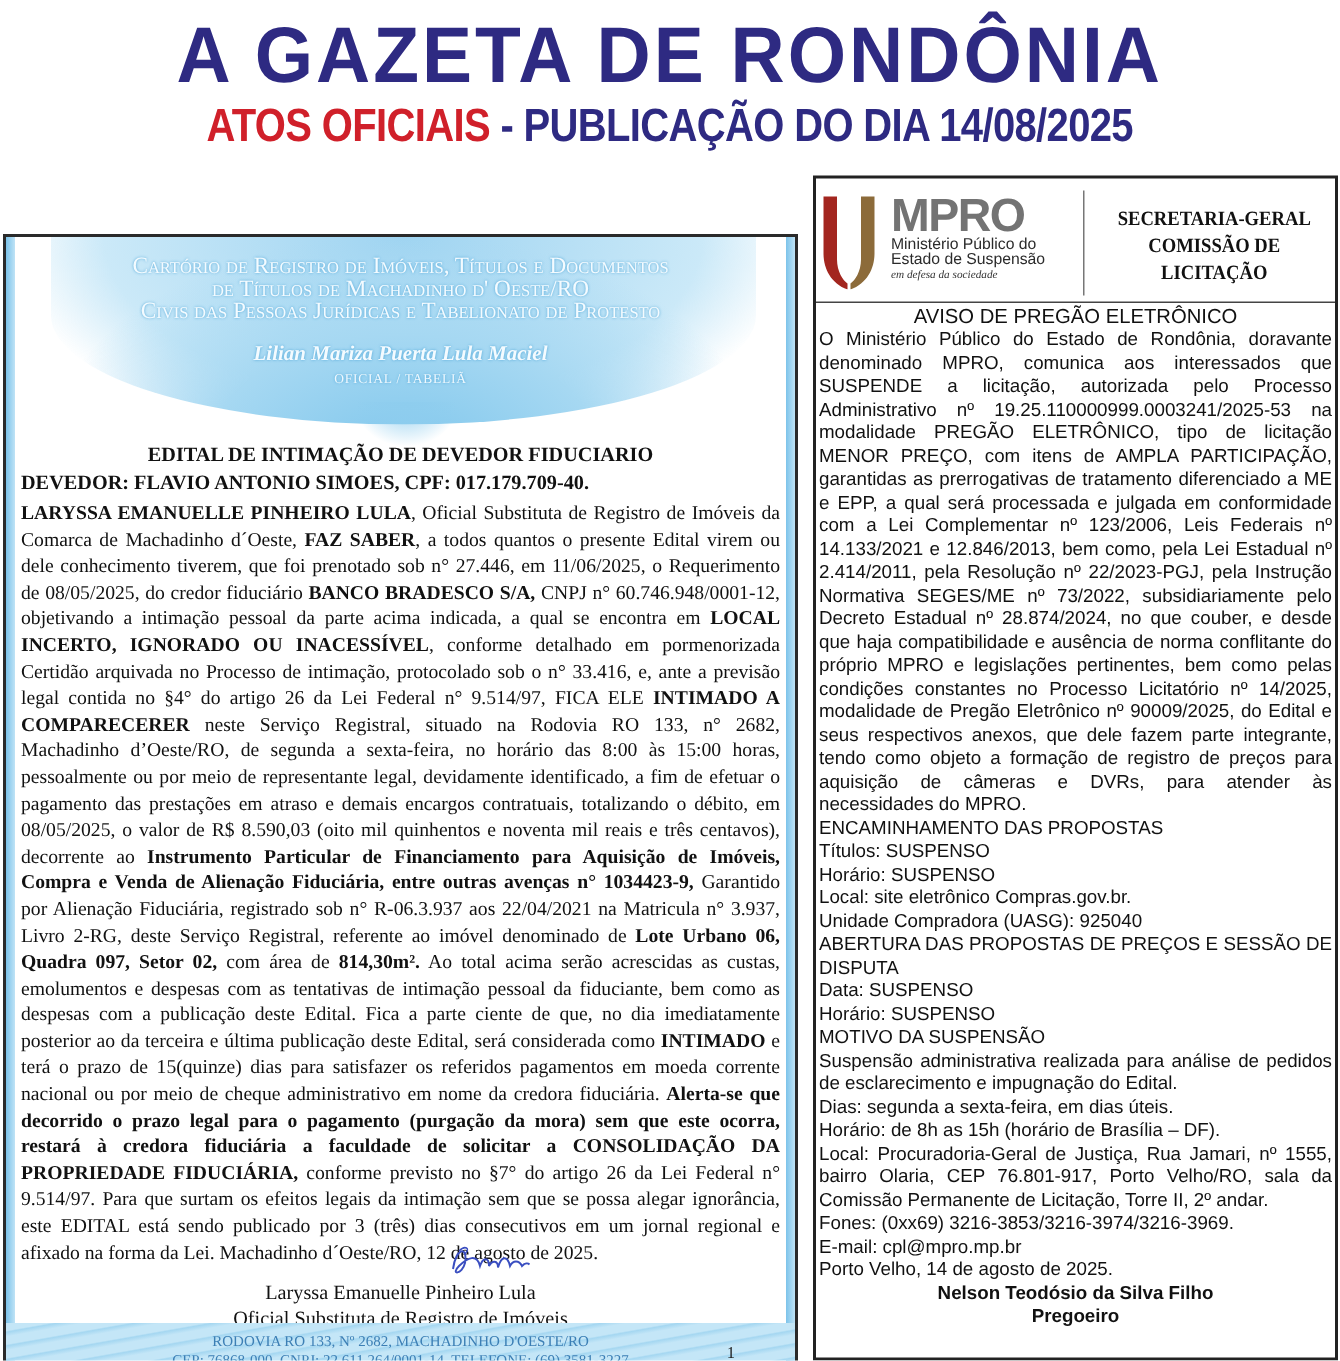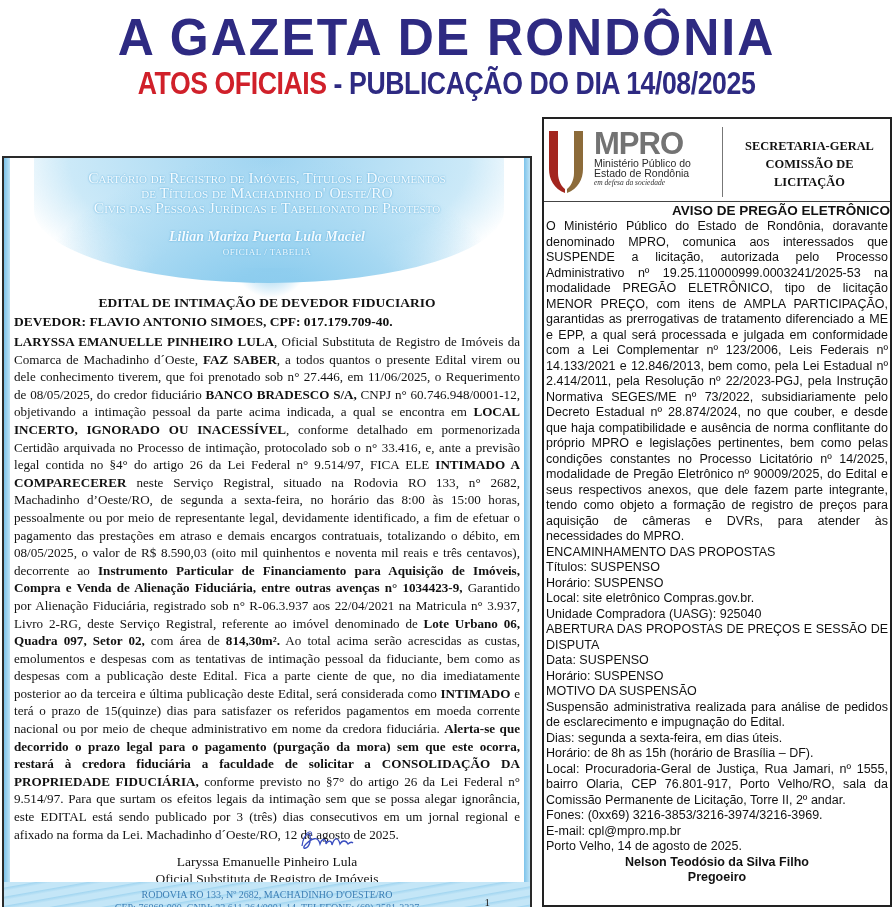--- a/index.html
+++ b/index.html
@@ -90,21 +90,21 @@
   .right .header-row { position: absolute; left: 0; top: 0; width: 346px; height: 83px; border-bottom: 1.5px solid #444; }
   .right .logo-mark { position: absolute; left: 4px; top: 10px; width: 36px; height: 64px; }
   .right .logo-text { position: absolute; left: 50px; top: 10px; font-family: "Liberation Sans", sans-serif; }
   .right .logo-text .mpro { font-weight: 900; font-size: 31px; line-height: 29px; color: #737373; letter-spacing: -1px; }
   .right .logo-text .sub { font-size: 10.5px; line-height: 10px; color: #2b2b2b; }
   .right .logo-text .tag { font-family: "Liberation Serif", serif; font-style: italic; font-size: 7.5px; color: #333; }
   .right .vdiv { position: absolute; left: 178px; top: 8px; width: 1px; height: 70px; background: #777; }
   .right .sec { position: absolute; left: 183px; top: 18px; width: 165px; text-align: center; font-family: "Liberation Serif", serif; font-weight: bold; font-size: 13.5px; line-height: 18px; transform: scaleX(0.92); }
 
   .right .content { position: absolute; left: 0; top: 83px; width: 346px; font-family: "Liberation Sans", sans-serif; font-size: 12.5px; line-height: 15.5px; color: #111; }
-  .right .aviso-title { text-align: right; font-weight: bold; font-size: 13.5px; line-height: 16px; padding-top: 1px; }
+  .right .aviso-title { text-align: center; font-weight: normal; font-size: 13.5px; line-height: 16px; padding-top: 1px; }
   .right .para { padding: 0 2px 0 2px; text-align: justify; text-align-last: left; }
   .right .line { padding: 0 2px; white-space: nowrap; }
   .right .sig { text-align: center; font-weight: bold; }
 </style>
 </head>
 <body>
 
 <div class="masthead">
   <div class="title">A GAZETA DE RONDÔNIA</div>
   <div class="subtitle">
@@ -148,21 +148,21 @@
 
 <div class="right">
   <div class="header-row">
     <svg class="logo-mark" viewBox="0 0 36 64">
       <path d="M1 2 L10 2 L10 44 C10 52 14 58 17 60 L17 64 C6 60 1 50 1 40 Z" fill="#a3261f"></path>
       <path d="M35 2 L26 2 L26 44 C26 52 22 58 19 60 L19 64 C30 60 35 50 35 40 Z" fill="#8c6b3a"></path>
     </svg>
     <div class="logo-text">
       <div class="mpro">MPRO</div>
       <div class="sub">Ministério Público do</div>
-      <div class="sub">Estado de Rondônia</div>
+      <div class="sub">Estado de Suspensão</div>
       <div class="tag">em defesa da sociedade</div>
     </div>
     <div class="vdiv"></div>
     <div class="sec">
       <div>SECRETARIA-GERAL</div>
       <div>COMISSÃO DE LICITAÇÃO</div>
     </div>
   </div>
 
   <div class="content">

